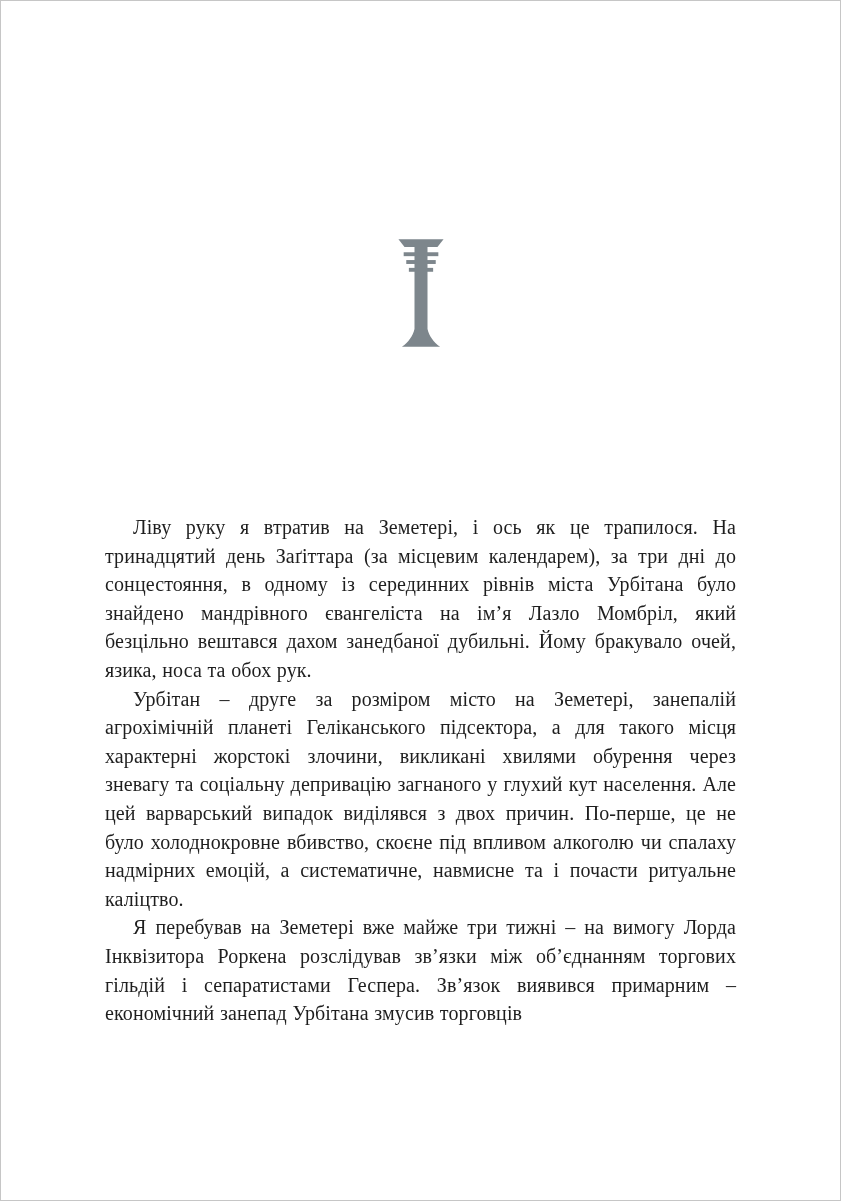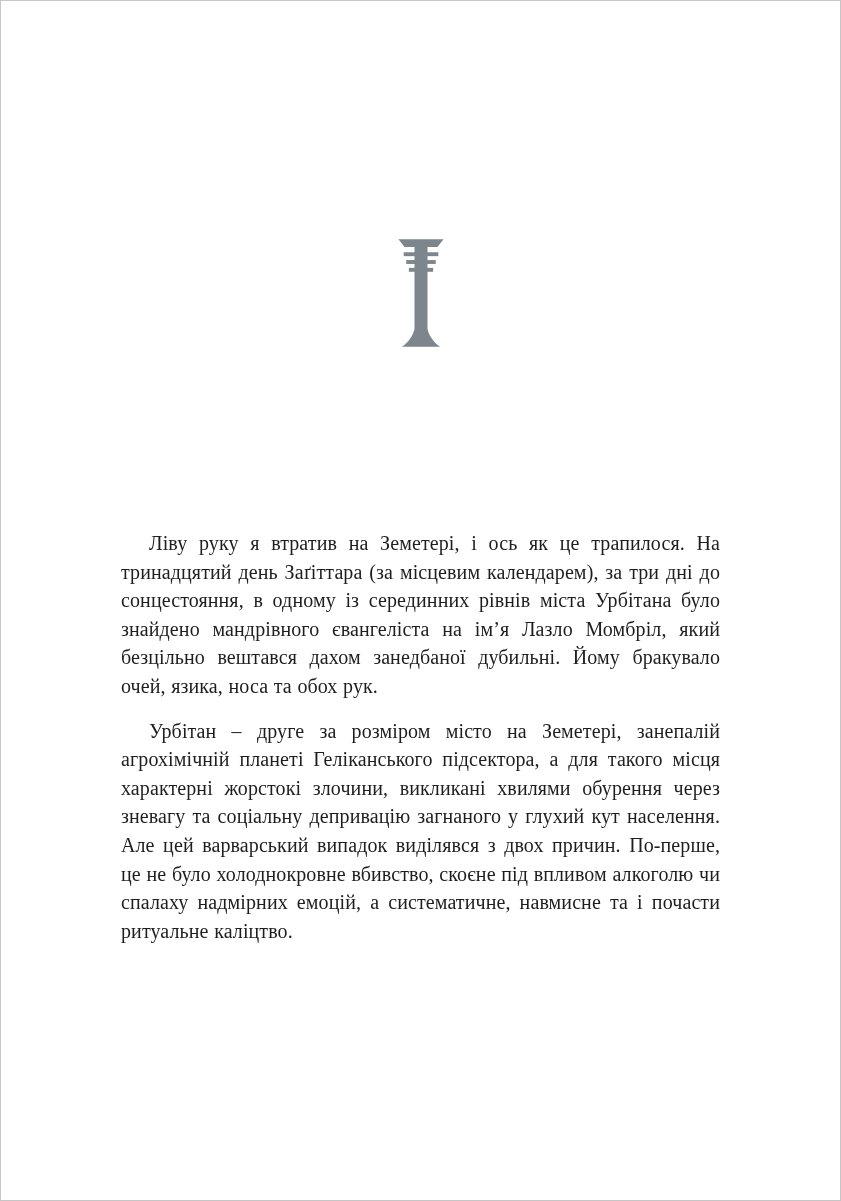--- a/index.html
+++ b/index.html
@@ -32,21 +32,21 @@
     display: block;
   }
   .text-block {
     position: absolute;
     top: 512px;
     left: 104px;
     right: 104px;
     color: #1e1e1e;
   }
   .text-block p {
-    margin: 16px;
+    margin: 0;
     font-size: 20px;
     line-height: 28.6px;
     text-align: justify;
     text-indent: 28px;
     letter-spacing: 0.1px;
     word-spacing: 0.5px;
     hyphens: auto;
     -webkit-hyphens: auto;
   }
 </style>
@@ -69,15 +69,16 @@
         <rect x="22.5" y="6" width="15" height="108"></rect>
 
         <path d="M8 124 C16 118 20 112 22.5 104 H37.5 C40 112 44 118 52 124 Z"></path>
       </g>
     </svg>
   </div>
 
   <div class="text-block">
     <p>Ліву руку я втратив на Земетері, і ось як це трапилося. На тринадцятий день Заґіттара (за місцевим календарем), за три дні до сонцестояння, в одному із серединних рівнів міста Урбітана було знайдено мандрівного євангеліста на ім’я Лазло Момбріл, який безцільно вештався дахом занедбаної дубильні. Йому бракувало очей, язика, носа та обох рук.</p>
     <p>Урбітан – друге за розміром місто на Земетері, занепалій агрохімічній планеті Геліканського підсектора, а для такого місця характерні жорстокі злочини, викликані хвилями обурення через зневагу та соціальну депривацію загнаного у глухий кут населення. Але цей варварський випадок виділявся з двох причин. По-перше, це не було холоднокровне вбивство, скоєне під впливом алкоголю чи спалаху надмірних емоцій, а систематичне, навмисне та і почасти ритуальне каліцтво.</p>
+    <p>Я перебував на Земетері вже майже три тижні – на вимогу Лорда Інквізитора Роркена розслідував зв’язки між об’єднанням торгових гільдій і сепаратистами Геспера. Зв’язок виявився примарним – економічний занепад Урбітана змусив торговців</p>
   </div>
 
 </div>
 
 </body></html>

